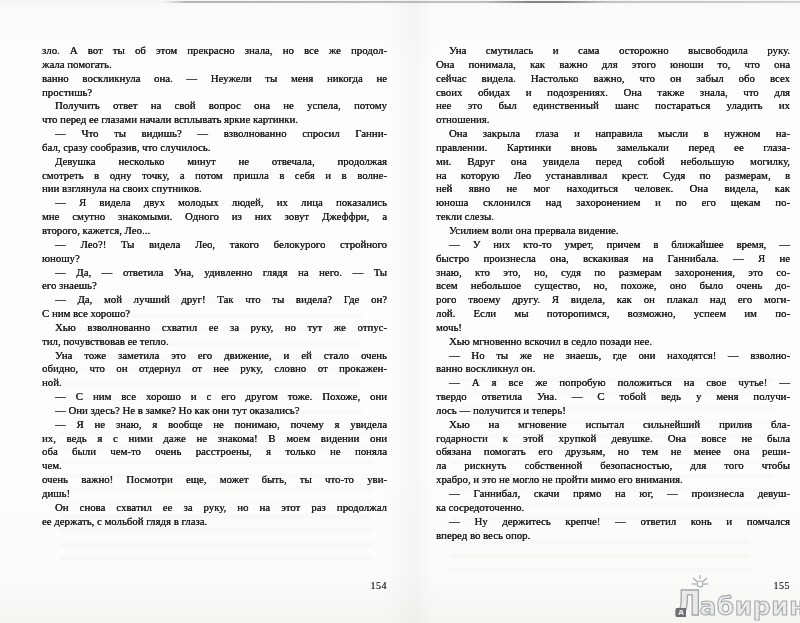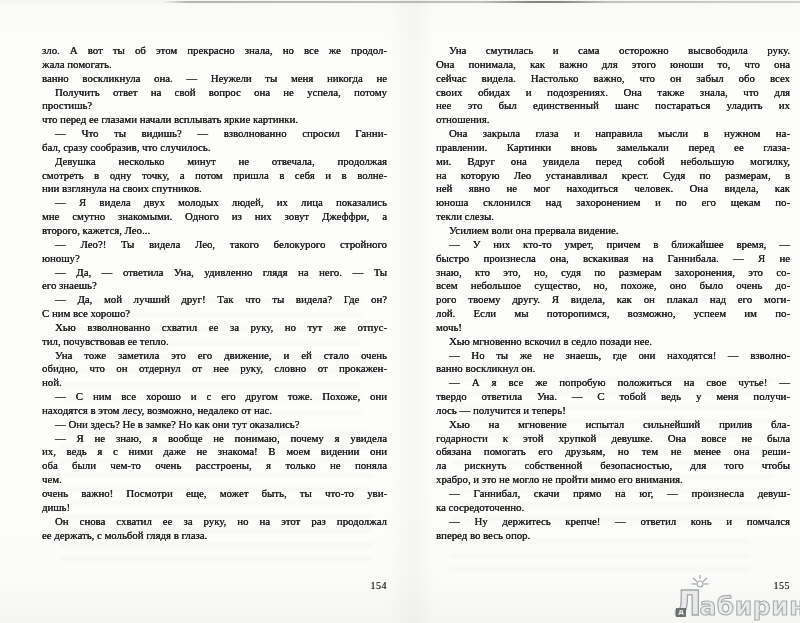--- a/index.html
+++ b/index.html
@@ -90,22 +90,22 @@
   <div class="ghost g1"></div>
   <div class="ghost g2"></div>
   <div class="ghost g3"></div>
   <div class="ghost g4"></div>
 
   <div class="page page-left">
     <div class="text-col" id="left-col">
         <div class="line full">зло. А вот ты об этом прекрасно знала, но все же продол-</div>
         <div class="line">жала помогать.</div>
         <div class="line full">ванно воскликнула она. — Неужели ты меня никогда не</div>
+        <div class="line">простишь?</div>
         <div class="line full first">Получить ответ на свой вопрос она не успела, потому</div>
-        <div class="line">простишь?</div>
         <div class="line">что перед ее глазами начали всплывать яркие картинки.</div>
         <div class="line full first">— Что ты видишь? — взволнованно спросил Ганни-</div>
         <div class="line">бал, сразу сообразив, что случилось.</div>
         <div class="line full first">Девушка несколько минут не отвечала, продолжая</div>
         <div class="line full">смотреть в одну точку, а потом пришла в себя и в волне-</div>
         <div class="line">нии взглянула на своих спутников.</div>
         <div class="line full first">— Я видела двух молодых людей, их лица показались</div>
         <div class="line full">мне смутно знакомыми. Одного из них зовут Джеффри, а</div>
         <div class="line">второго, кажется, Лео...</div>
         <div class="line full first">— Лео?! Ты видела Лео, такого белокурого стройного</div>
@@ -113,21 +113,20 @@
         <div class="line full first">— Да, — ответила Уна, удивленно глядя на него. — Ты</div>
         <div class="line">его знаешь?</div>
         <div class="line full first">— Да, мой лучший друг! Так что ты видела? Где он?</div>
         <div class="line">С ним все хорошо?</div>
         <div class="line full first">Хью взволнованно схватил ее за руку, но тут же отпус-</div>
         <div class="line">тил, почувствовав ее тепло.</div>
         <div class="line full first">Уна тоже заметила это его движение, и ей стало очень</div>
         <div class="line full">обидно, что он отдернул от нее руку, словно от прокажен-</div>
         <div class="line">ной.</div>
         <div class="line full first">— С ним все хорошо и с его другом тоже. Похоже, они</div>
-        <div class="line">находятся в этом лесу, возможно, недалеко от нас.</div>
         <div class="line first">— Они здесь? Не в замке? Но как они тут оказались?</div>
         <div class="line full first">— Я не знаю, я вообще не понимаю, почему я увидела</div>
         <div class="line full">их, ведь я с ними даже не знакома! В моем видении они</div>
         <div class="line full">оба были чем-то очень расстроены, я только не поняла</div>
         <div class="line">чем.</div>
         <div class="line full">очень важно! Посмотри еще, может быть, ты что-то уви-</div>
         <div class="line">дишь!</div>
         <div class="line full first">Он снова схватил ее за руку, но на этот раз продолжал</div>
         <div class="line">ее держать, с мольбой глядя в глаза.</div>
       </div>

